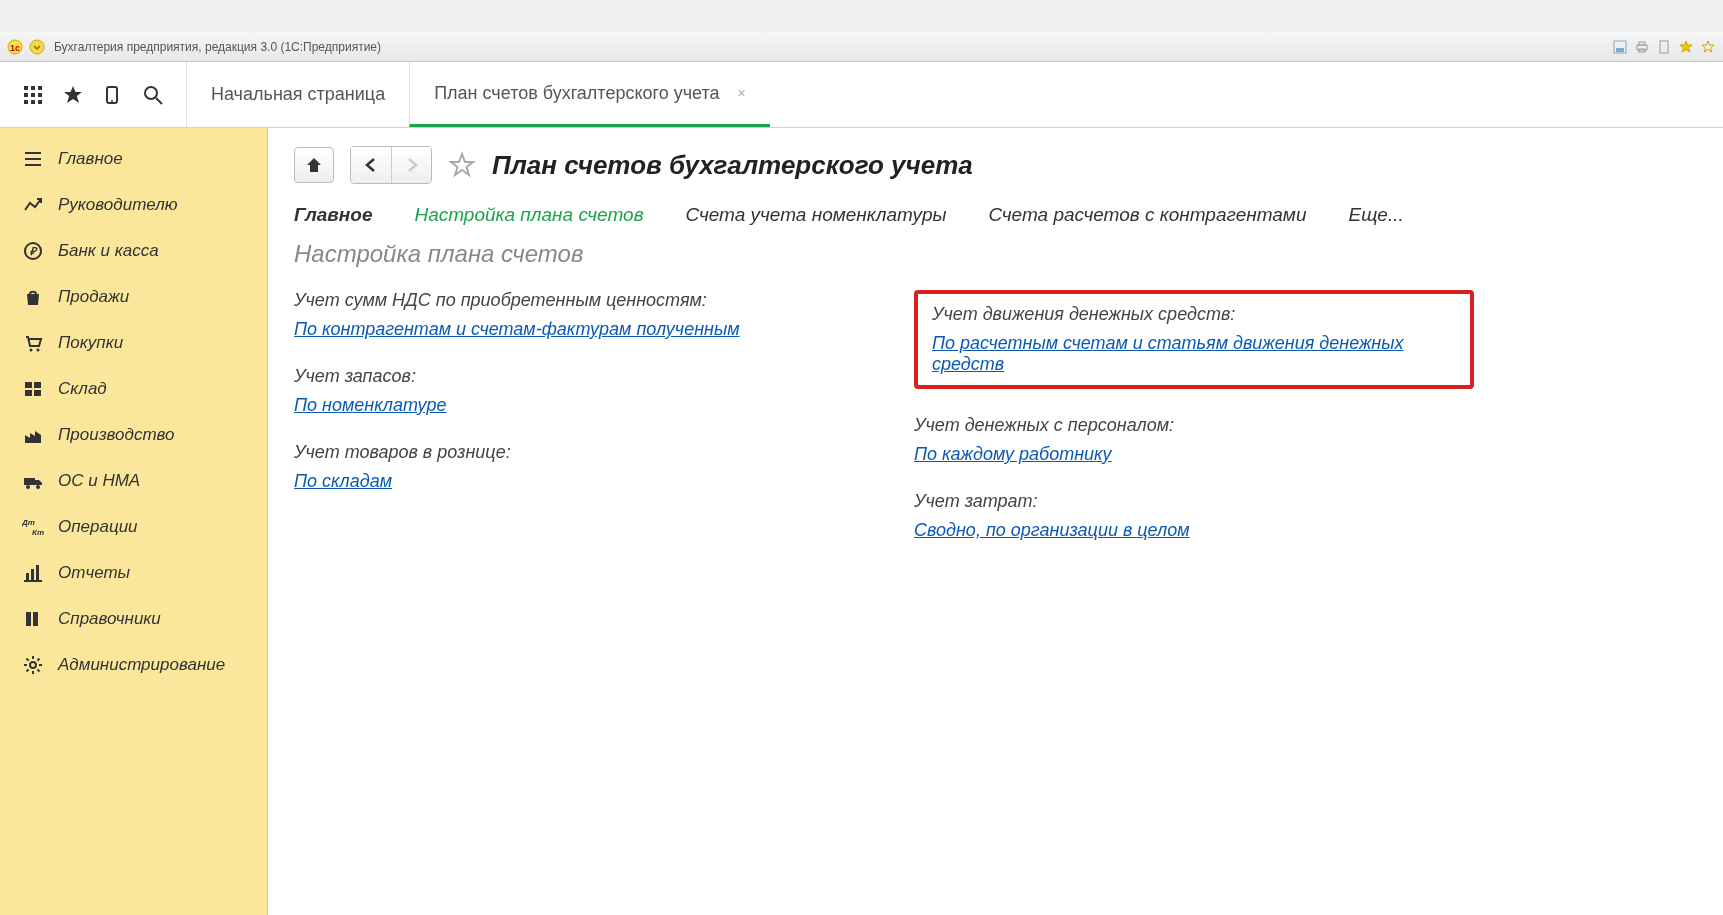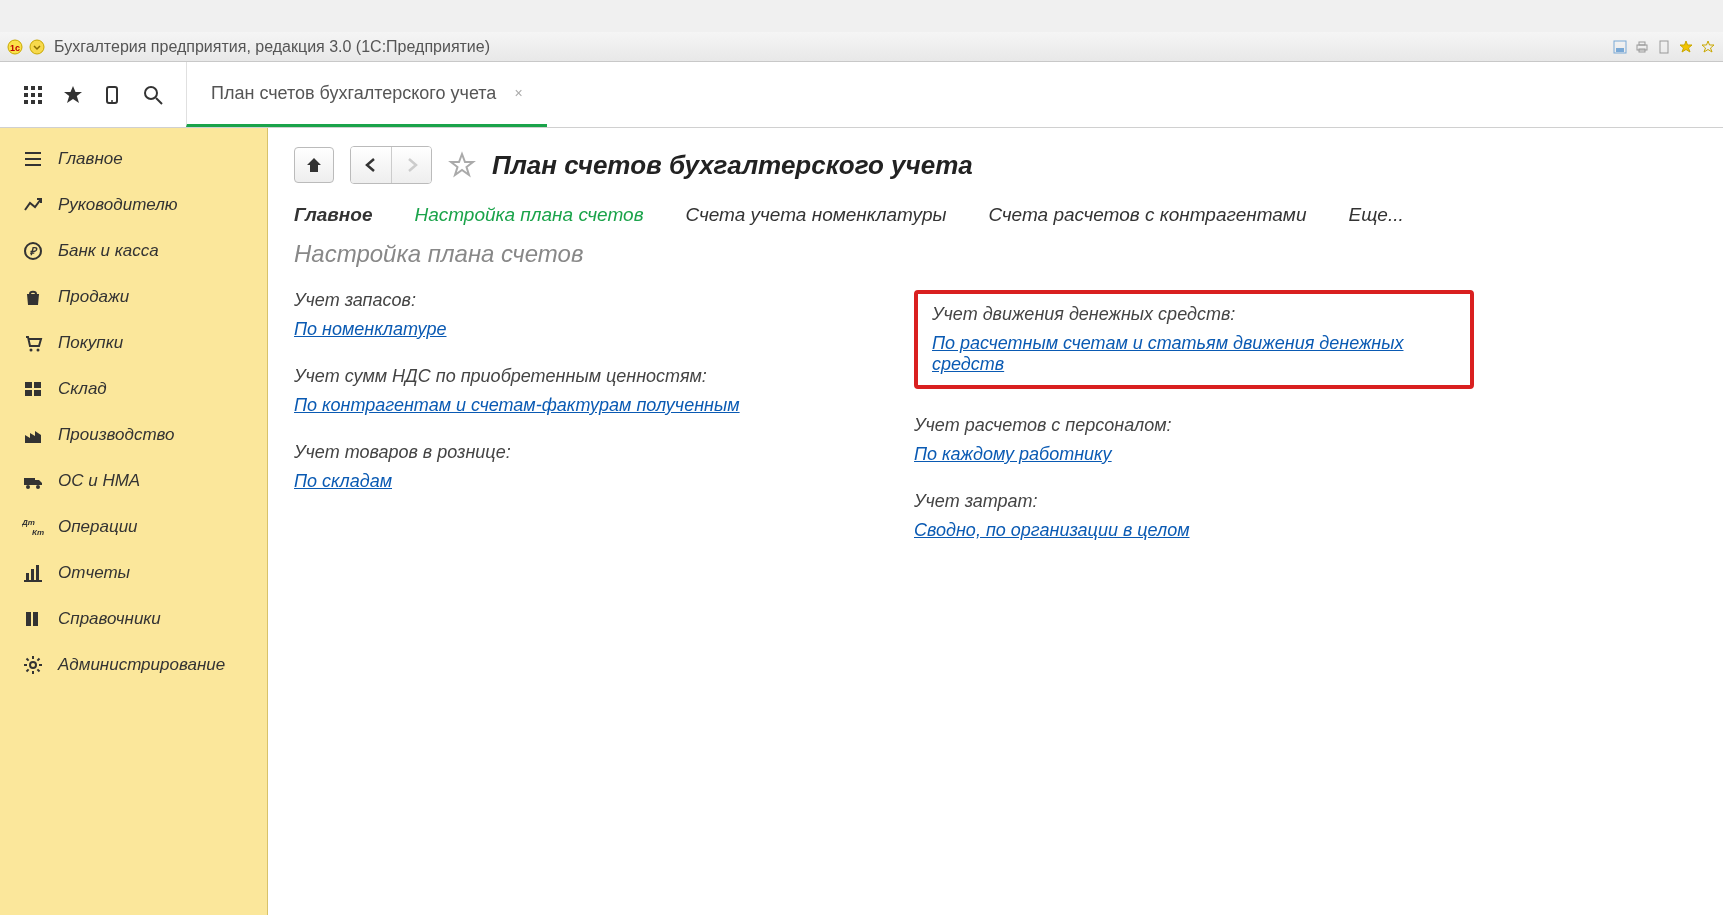--- a/index.html
+++ b/index.html
@@ -16,21 +16,21 @@
     height: 30px;
     background: linear-gradient(#f5f5f5, #e8e8e8);
     border-bottom: 1px solid #c8c8c8;
     display: flex;
     align-items: center;
     padding: 0 6px;
     gap: 4px;
     margin-top: 32px;
   }
   .titlebar .ico { width:18px; height:18px; display:flex; align-items:center; justify-content:center;}
-  .title-text { font-size: 16px; color:#555; margin-left:4px; flex:1;}
+  .title-text { font-size: 12px; color:#555; margin-left:4px; flex:1;}
   .title-right { display:flex; gap:4px; align-items:center;}
   .title-right .ico { width:18px; height:18px;}
   .toolbar-row {
     height: 66px;
     background: #fff;
     border-bottom: 1px solid #d0d0d0;
     display: flex;
     align-items: stretch;
   }
   .toolbar-icons {
@@ -175,20 +175,23 @@
         </svg>
     </span>
     <span class="tbtn">
       <svg width="22" height="22" viewBox="0 0 22 22">
           <circle cx="9" cy="9" r="6" fill="none" stroke="#333" stroke-width="2"></circle>
           <line x1="14" y1="14" x2="20" y2="20" stroke="#333" stroke-width="2"></line>
         </svg>
     </span>
   </div>
   <div class="tabs">
+    <div class="tab">
+      <span>Начальная страница</span>
+    </div>
     <div class="tab active">
       <span>План счетов бухгалтерского учета</span>
       <span class="close">×</span>
     </div>
   </div>
 </div>
 
 <div class="main">
 
   <div class="sidebar">
@@ -351,39 +354,39 @@
       <span class="subnav-item">Счета учета номенклатуры</span>
       <span class="subnav-item">Счета расчетов с контрагентами</span>
       <span class="subnav-item">Еще...</span>
     </div>
 
     <div class="section-title">Настройка плана счетов</div>
 
     <div class="columns">
       <div class="col col-left">
         <div>
+          <div class="block-label">Учет сумм НДС по приобретенным ценностям:</div>
+          <span class="block-link">По контрагентам и счетам-фактурам полученным</span>
+        </div>
+        <div>
           <div class="block-label">Учет запасов:</div>
           <span class="block-link">По номенклатуре</span>
-        </div>
-        <div>
-          <div class="block-label">Учет сумм НДС по приобретенным ценностям:</div>
-          <span class="block-link">По контрагентам и счетам-фактурам полученным</span>
         </div>
         <div>
           <div class="block-label">Учет товаров в рознице:</div>
           <span class="block-link">По складам</span>
         </div>
       </div>
       <div class="col col-right">
         <div class="highlight-box">
           <div class="block-label">Учет движения денежных средств:</div>
           <span class="block-link">По расчетным счетам и статьям движения денежных средств</span>
         </div>
         <div>
-          <div class="block-label">Учет расчетов с персоналом:</div>
+          <div class="block-label">Учет денежных с персоналом:</div>
           <span class="block-link">По каждому работнику</span>
         </div>
         <div>
           <div class="block-label">Учет затрат:</div>
           <span class="block-link">Сводно, по организации в целом</span>
         </div>
       </div>
     </div>
   </div>
 </div>

